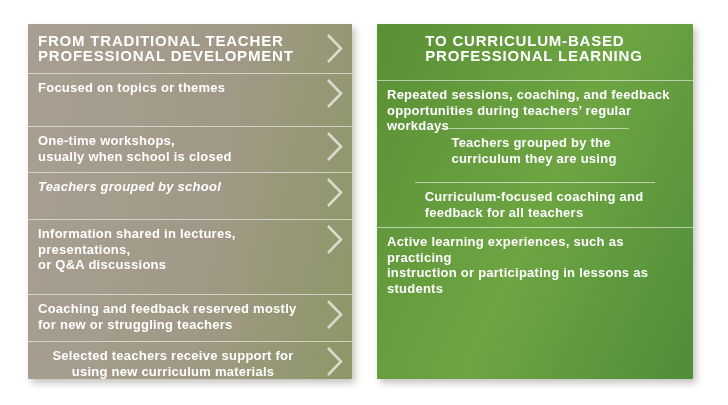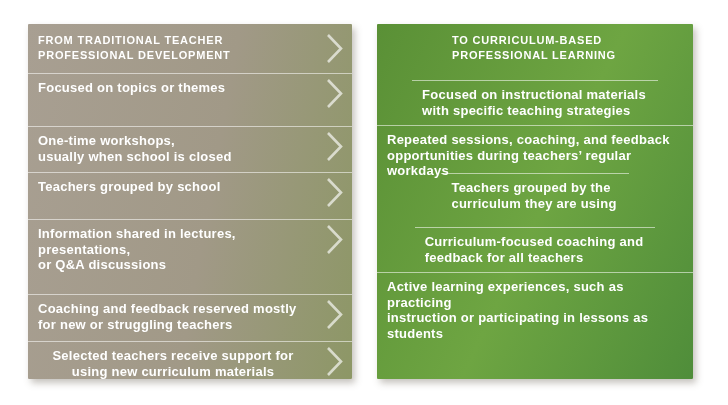--- a/index.html
+++ b/index.html
@@ -52,41 +52,41 @@
     font-size: 13px;
     line-height: 15.5px;
     letter-spacing: 0.25px;
     white-space: pre-line;
     padding: 6px 44px 0 10px;
   }
   .col-right .txt {
     padding-right: 12px;
   }
   .hdr .txt {
-    font-size: 11px;
+    font-size: 15px;
     line-height: 15px;
     letter-spacing: 0.8px;
     text-transform: uppercase;
     padding-top: 9px;
   }
   .chev {
     position: absolute;
     right: 8px;
     top: 4px;
     width: 18px;
     height: 31px;
   }
   .hdr .chev {
     top: 9px;
   }
   
   .lh0 { height: 49px; }
   .lh1 { height: 53px; }
   .lh2 { height: 46px; }
-  .lh3 { height: 47px; }
+  .lh3 { height: 47px; font-style: italic; }
   .lh4 { height: 51px; }
   .lh5 { height: 47px; margin-top: 24px; }
   .lh6 { height: 62px; text-align: center; }
   
   .rh0 { height: 56px; }
   .rh1 { height: 45px; }
   .rh2 { height: 48px; }
   .rh3 { height: 54px; }
   .rh4 { height: 41px; }
   .rh5 { height: 45px; }
@@ -155,24 +155,20 @@
 
   </div>
 
   <div class="col col-right">
 
     <div class="sec hdr rh0">
       <div class="txt">TO CURRICULUM-BASED
 PROFESSIONAL LEARNING</div>
     </div>
 
-    <div class="sec rh1">
-      <div class="txt">Focused on instructional materials
-with specific teaching strategies</div>
-    </div>
 
     <div class="sec rh2">
       <div class="txt">Repeated sessions, coaching, and feedback
 opportunities during teachers’ regular workdays</div>
     </div>
 
     <div class="sec rh3">
       <div class="txt">Teachers grouped by the
 curriculum they are using</div>
     </div>

